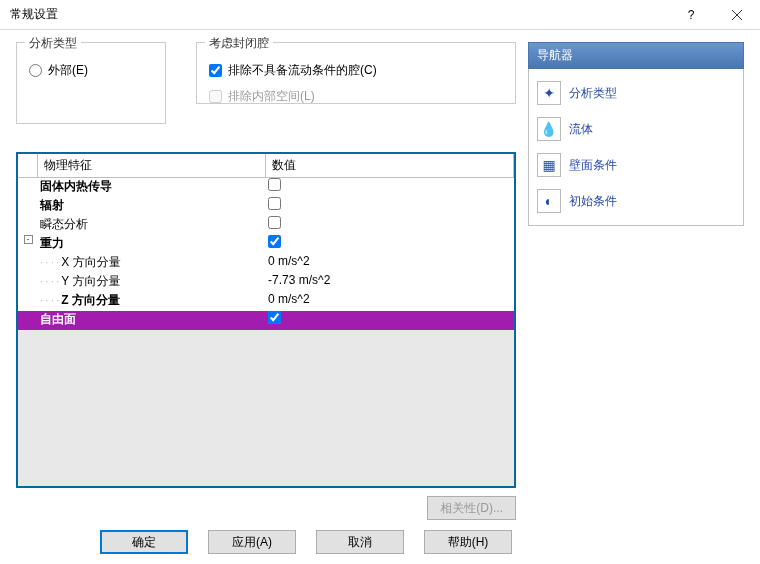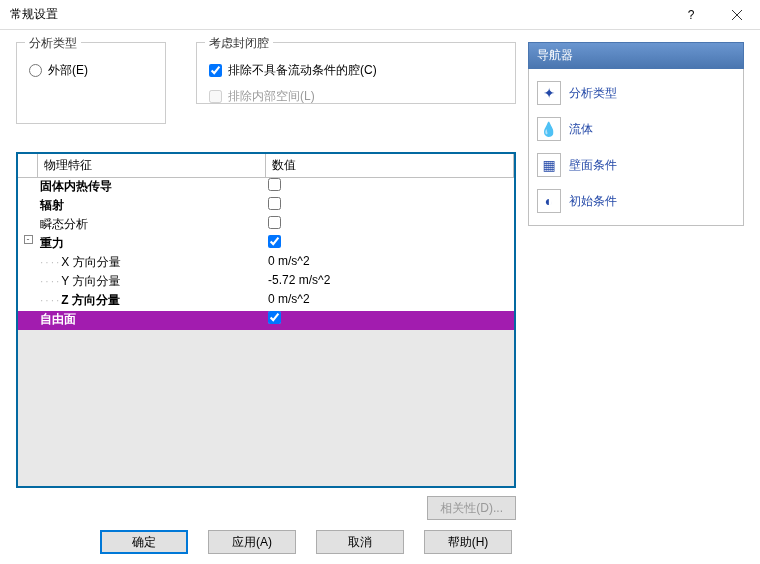--- a/index.html
+++ b/index.html
@@ -118,21 +118,21 @@
             <div class="cell c2"><input type="checkbox" class="chk" checked="" style=""></div>
           </div>
           <div class="grid-row">
             <div class="cell c0"></div>
             <div class="cell c1"><span class="dots">····</span><span style="font-weight: normal;">X 方向分量</span></div>
             <div class="cell c2"><span>0 m/s^2</span></div>
           </div>
           <div class="grid-row">
             <div class="cell c0"></div>
             <div class="cell c1"><span class="dots">····</span><span style="font-weight: normal;">Y 方向分量</span></div>
-            <div class="cell c2"><span>-5.72 m/s^2</span></div>
+            <div class="cell c2"><span>-7.73 m/s^2</span></div>
           </div>
           <div class="grid-row">
             <div class="cell c0"></div>
             <div class="cell c1"><span class="dots">····</span><span style="font-weight: bold;">Z 方向分量</span></div>
             <div class="cell c2"><span>0 m/s^2</span></div>
           </div>
           <div class="grid-row selected">
             <div class="cell c0"></div>
             <div class="cell c1"><span style="font-weight: bold;">自由面</span></div>
             <div class="cell c2"><input type="checkbox" class="chk" checked="" style=""></div>

